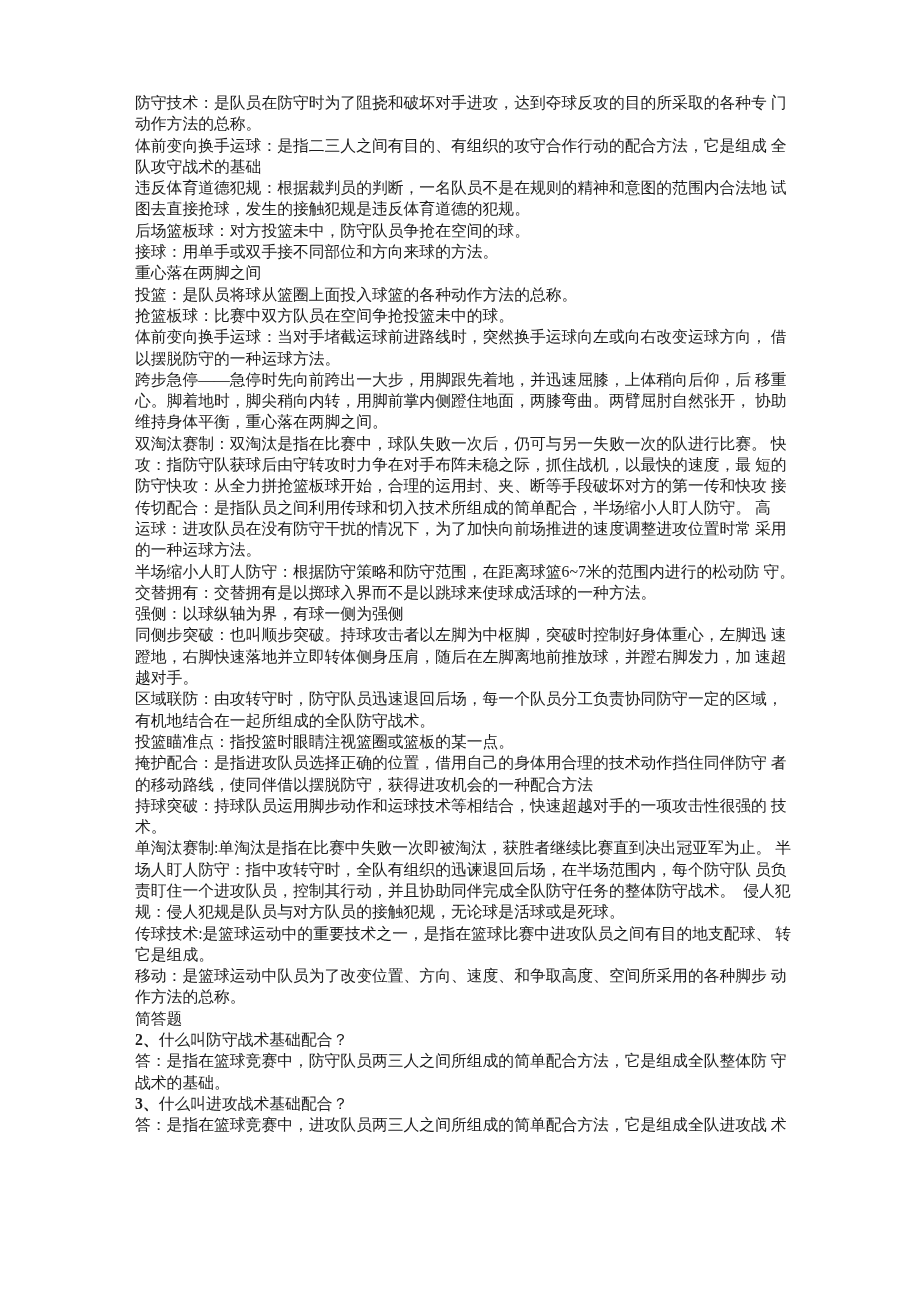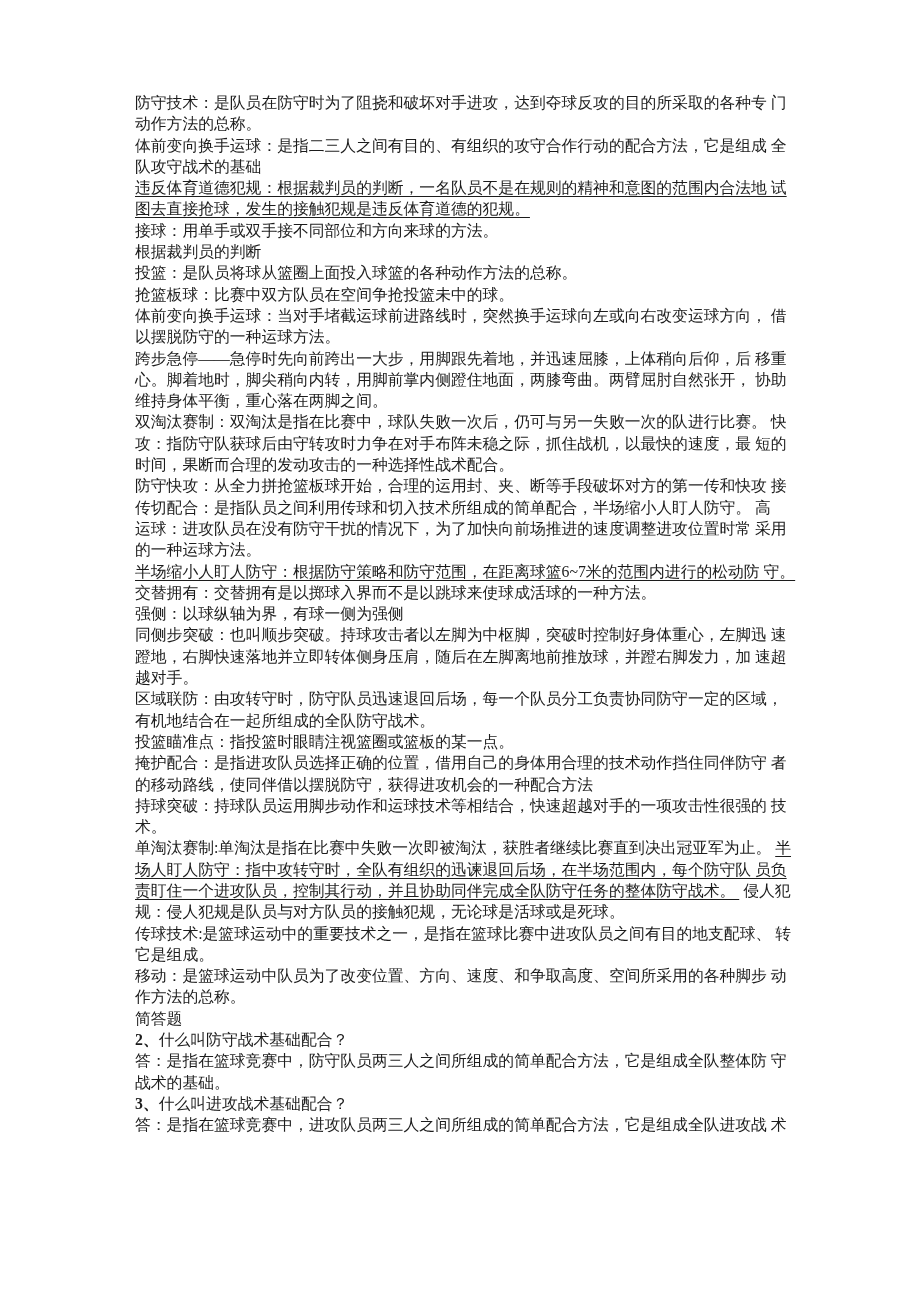--- a/index.html
+++ b/index.html
@@ -22,51 +22,50 @@
     width: 672px;
     color: #1c1c1c;
     font-size: 15.8px;
     line-height: 21.3px;
   }
   .line {
     white-space: pre;
     min-height: 21.3px;
   }
   .u {
-    text-decoration: underline;
     text-underline-offset: 3px;
     text-decoration-thickness: 1px;
   }
   .b {
     font-weight: bold;
   }
 </style>
 </head>
 <body>
 
 <div class="page">
   <div class="text-block">
       <div class="line"><span>防守技术：是队员在防守时为了阻挠和破坏对手进攻，达到夺球反攻的目的所采取的各种专 门</span></div>
       <div class="line"><span>动作方法的总称。</span></div>
       <div class="line"><span>体前变向换手运球：是指二三人之间有目的、有组织的攻守合作行动的配合方法，它是组成 全</span></div>
       <div class="line"><span>队攻守战术的基础</span></div>
       <div class="line"><span class="u">违反体育道德犯规：根据裁判员的判断，一名队员不是在规则的精神和意图的范围内合法地 试</span></div>
       <div class="line"><span class="u">图去直接抢球，发生的接触犯规是违反体育道德的犯规。</span></div>
+      <div class="line"><span>后场篮板球：对方投篮未中，防守队员争抢在空间的球。</span></div>
       <div class="line"><span>接球：用单手或双手接不同部位和方向来球的方法。</span></div>
-      <div class="line"><span>根据裁判员的判断</span></div>
+      <div class="line"><span>重心落在两脚之间</span></div>
       <div class="line"><span>投篮：是队员将球从篮圈上面投入球篮的各种动作方法的总称。</span></div>
       <div class="line"><span>抢篮板球：比赛中双方队员在空间争抢投篮未中的球。</span></div>
       <div class="line"><span>体前变向换手运球：当对手堵截运球前进路线时，突然换手运球向左或向右改变运球方向， 借</span></div>
       <div class="line"><span>以摆脱防守的一种运球方法。</span></div>
       <div class="line"><span>跨步急停——急停时先向前跨出一大步，用脚跟先着地，并迅速屈膝，上体稍向后仰，后 移重</span></div>
       <div class="line"><span>心。脚着地时，脚尖稍向内转，用脚前掌内侧蹬住地面，两膝弯曲。两臂屈肘自然张开， 协助</span></div>
       <div class="line"><span>维持身体平衡，重心落在两脚之间。</span></div>
       <div class="line"><span>双淘汰赛制：双淘汰是指在比赛中，球队失败一次后，仍可与另一失败一次的队进行比赛。 快</span></div>
       <div class="line"><span>攻：指防守队获球后由守转攻时力争在对手布阵未稳之际，抓住战机，以最快的速度，最 短的</span></div>
-      <div class="line"><span>时间，果断而合理的发动攻击的一种选择性战术配合。</span></div>
       <div class="line"><span>防守快攻：从全力拼抢篮板球开始，合理的运用封、夹、断等手段破坏对方的第一传和快攻 接</span></div>
       <div class="line"><span>传切配合：是指队员之间利用传球和切入技术所组成的简单配合，半场缩小人盯人防守。 高</span></div>
       <div class="line"><span>运球：进攻队员在没有防守干扰的情况下，为了加快向前场推进的速度调整进攻位置时常 采用</span></div>
       <div class="line"><span>的一种运球方法。</span></div>
       <div class="line"><span class="u">半场缩小人盯人防守：根据防守策略和防守范围，在距离球篮6~7米的范围内进行的松动防 守。</span></div>
       <div class="line"><span>交替拥有：交替拥有是以掷球入界而不是以跳球来使球成活球的一种方法。</span></div>
       <div class="line"><span>强侧：以球纵轴为界，有球一侧为强侧</span></div>
       <div class="line"><span>同侧步突破：也叫顺步突破。持球攻击者以左脚为中枢脚，突破时控制好身体重心，左脚迅 速</span></div>
       <div class="line"><span>蹬地，右脚快速落地并立即转体侧身压肩，随后在左脚离地前推放球，并蹬右脚发力，加 速超</span></div>
       <div class="line"><span>越对手。</span></div>

